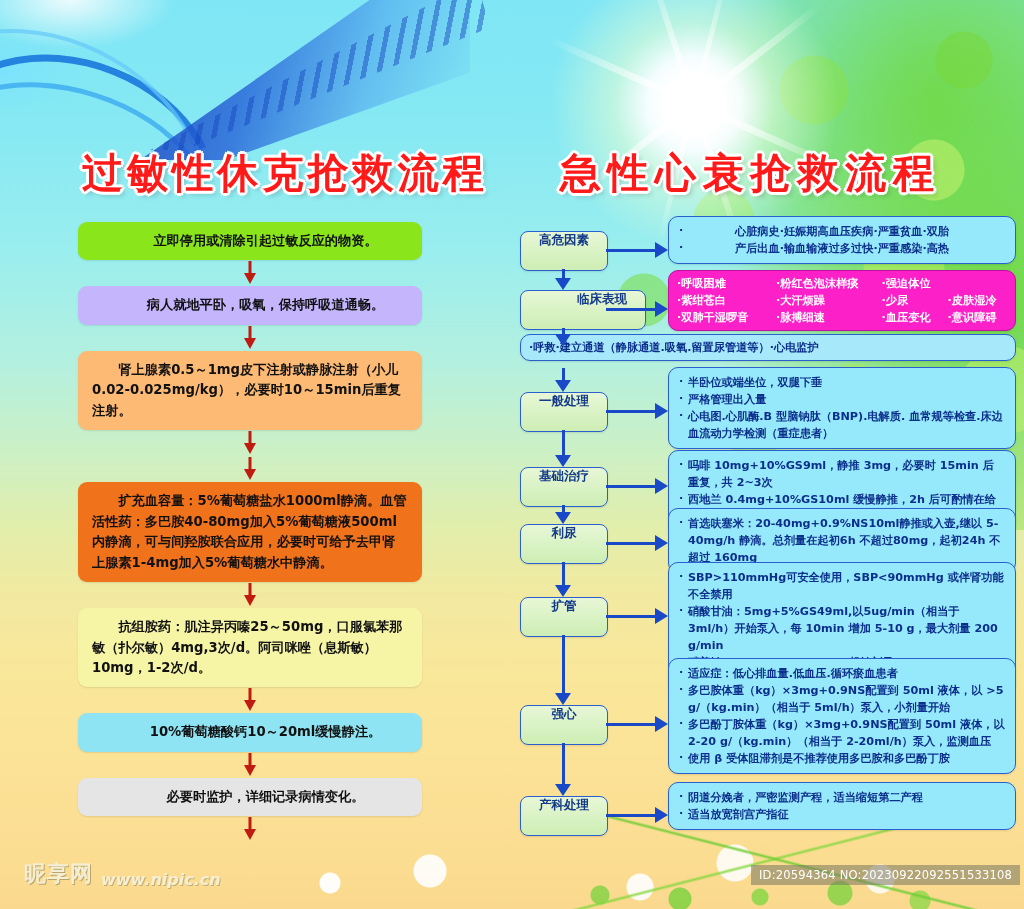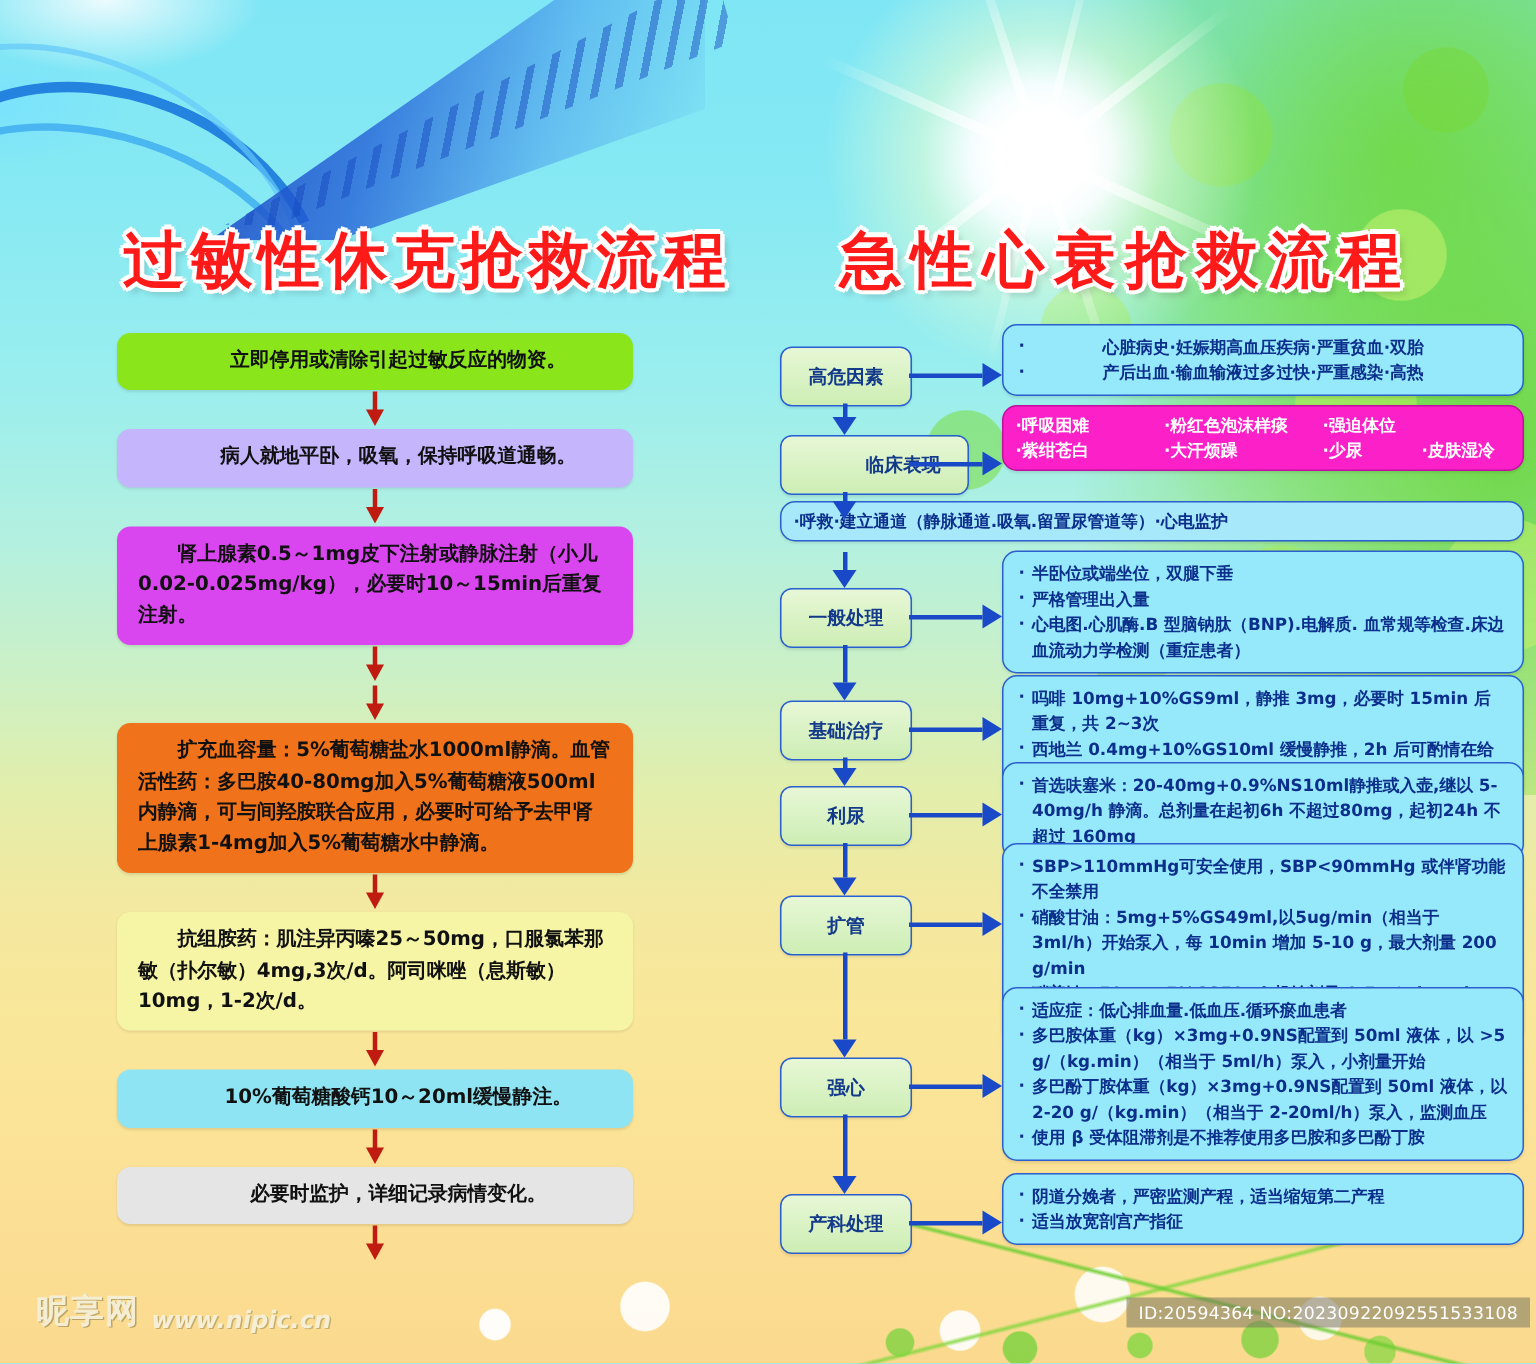--- a/index.html
+++ b/index.html
@@ -145,21 +145,21 @@
     border-top:11px solid #c01b10;
   }
 
   
   .rflow{position:absolute;left:520px;top:212px;width:500px;height:640px;}
   .rnode{
     position:absolute;left:0;width:86px;height:38px;
     border:1.6px solid #2a5fd0;border-radius:8px;
     background:linear-gradient(to bottom,#e7f7d6,#cdeeb4);
     color:#143a8a;font-size:12.5px;font-weight:bold;
-    display:flex;align-items:center;justify-content:center;
+    display:flex;justify-content:center;
     box-shadow:0 1px 2px rgba(0,0,0,.10);
   }
   .rdetail{
     position:absolute;border:1.6px solid #2a5fd0;border-radius:10px;
     background:#96e9fb;color:#0d2f8c;
     font-size:11.2px;line-height:1.52;font-weight:bold;
     padding:6px 10px;box-sizing:border-box;
     box-shadow:0 1px 2px rgba(0,0,0,.10);
   }
   .rdetail.pink{background:#fb20c8;color:#fff;border-color:#c010a0;}
@@ -222,21 +222,21 @@
   <div class="grass"></div>
 
   <div class="title" id="title-left">过敏性休克抢救流程</div>
   <div class="title" id="title-right">急性心衰抢救流程</div>
 
   <div class="lflow" id="left-flow">
       <div class="lbox center" style="background: rgb(138, 230, 27);"><span>立即停用或清除引起过敏反应的物资。</span></div>
       <div class="arrow-down"></div>
       <div class="lbox center" style="background: #c4b5fd;"><span>病人就地平卧，吸氧，保持呼吸道通畅。</span></div>
       <div class="arrow-down"></div>
-      <div class="lbox" style="background: #d946ef;"><span>肾上腺素0.5～1mg皮下注射或静脉注射（小儿0.02-0.025mg/kg），必要时10～15min后重复注射。</span></div>
+      <div class="lbox" style="background: #fdba74;"><span>肾上腺素0.5～1mg皮下注射或静脉注射（小儿0.02-0.025mg/kg），必要时10～15min后重复注射。</span></div>
       <div class="arrow-down"></div>
       <div class="arrow-down"></div>
       <div class="lbox" style="background: rgb(240, 114, 26);"><span>扩充血容量：5%葡萄糖盐水1000ml静滴。血管活性药：多巴胺40-80mg加入5%葡萄糖液500ml内静滴，可与间羟胺联合应用，必要时可给予去甲肾上腺素1-4mg加入5%葡萄糖水中静滴。</span></div>
       <div class="arrow-down"></div>
       <div class="lbox" style="background: rgb(246, 245, 166);"><span>抗组胺药：肌注异丙嗪25～50mg，口服氯苯那敏（扑尔敏）4mg,3次/d。阿司咪唑（息斯敏）10mg，1-2次/d。</span></div>
       <div class="arrow-down"></div>
       <div class="lbox center" style="background: rgb(143, 228, 243);"><span>10%葡萄糖酸钙10～20ml缓慢静注。</span></div>
       <div class="arrow-down"></div>
       <div class="lbox center" style="background: #e5e5e5;"><span>必要时监护，详细记录病情变化。</span></div>
       <div class="arrow-down"></div>
@@ -278,20 +278,26 @@
           <span style="width: 30%;">·呼吸困难</span>
           <span style="width: 32%;">·粉红色泡沫样痰</span>
           <span style="width: 20%;">·强迫体位</span>
           <span style="width: 18%;"></span>
         </div>
         <div class="inline-row">
           <span style="width: 30%;">·紫绀苍白</span>
           <span style="width: 32%;">·大汗烦躁</span>
           <span style="width: 20%;">·少尿</span>
           <span style="width: 18%;">·皮肤湿冷</span>
+        </div>
+        <div class="inline-row">
+          <span style="width: 30%;">·双肺干湿啰音</span>
+          <span style="width: 32%;">·脉搏细速</span>
+          <span style="width: 20%;">·血压变化</span>
+          <span style="width: 18%;">·意识障碍</span>
         </div>
       </div>
       <div class="rdetail wide" style="left: 0px; top: 122px; width: 496px; padding: 4px 8px;">·呼救·建立通道（静脉通道.吸氧.留置尿管道等）·心电监护</div>
       <div class="rdetail" style="left: 148px; top: 155px; width: 348px;">
         <ul>
           <li>半卧位或端坐位，双腿下垂</li>
           <li>严格管理出入量</li>
           <li>心电图.心肌酶.B 型脑钠肽（BNP).电解质. 血常规等检查.床边血流动力学检测（重症患者）</li>
         </ul>
       </div>

